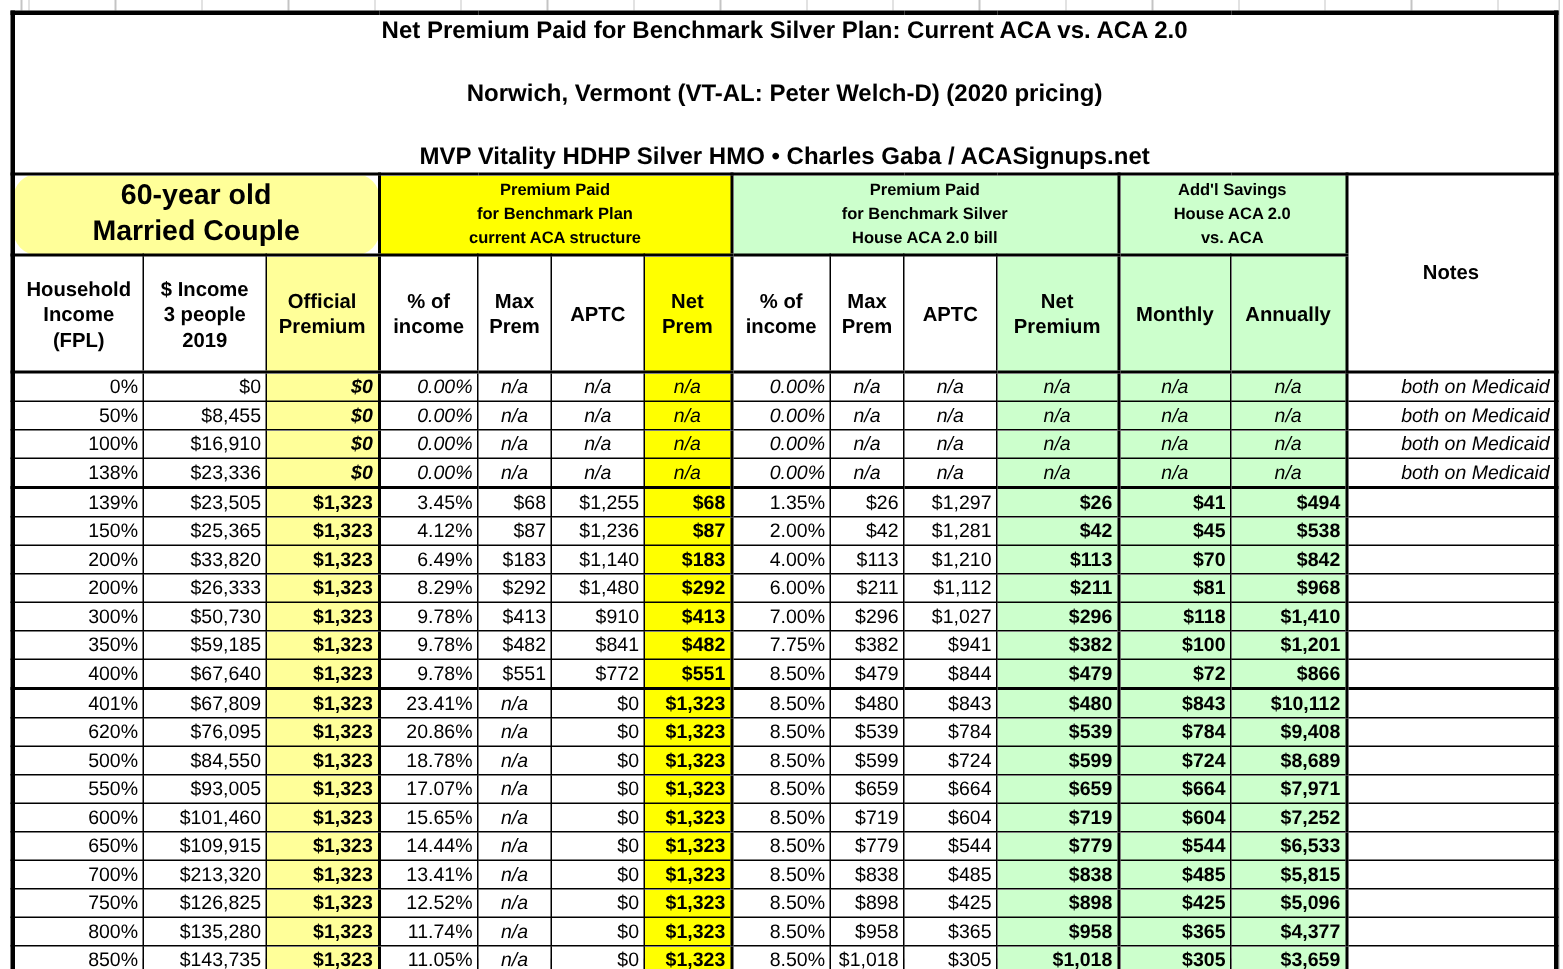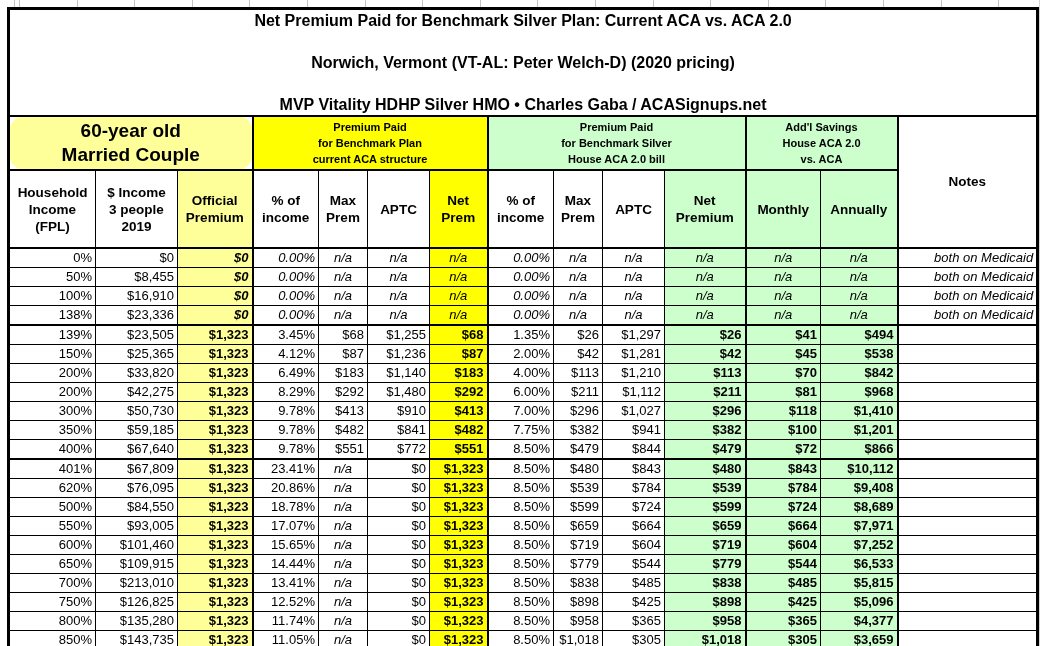--- a/index.html
+++ b/index.html
@@ -234,21 +234,21 @@
         <td class="c-pct2 bL2">4.00%</td>
         <td class="c-max2">$113</td>
         <td class="c-aptc2">$1,210</td>
         <td class="c-netp">$113</td>
         <td class="c-mon bL2">$70</td>
         <td class="c-ann">$842</td>
         <td class="c-notes bL2"></td>
       </tr>
       <tr class="datarow">
         <td class="c-fpl">200%</td>
-        <td class="c-inc">$42,275</td>
+        <td class="c-inc">$26,333</td>
         <td class="c-off">$1,323</td>
         <td class="c-pct bL2">8.29%</td>
         <td class="c-max">$292</td>
         <td class="c-aptc">$1,480</td>
         <td class="c-net">$292</td>
         <td class="c-pct2 bL2">6.00%</td>
         <td class="c-max2">$211</td>
         <td class="c-aptc2">$1,112</td>
         <td class="c-netp">$211</td>
         <td class="c-mon bL2">$81</td>
@@ -394,21 +394,21 @@
         <td class="c-pct2 bL2">8.50%</td>
         <td class="c-max2">$779</td>
         <td class="c-aptc2">$544</td>
         <td class="c-netp">$779</td>
         <td class="c-mon bL2">$544</td>
         <td class="c-ann">$6,533</td>
         <td class="c-notes bL2"></td>
       </tr>
       <tr class="datarow">
         <td class="c-fpl">700%</td>
-        <td class="c-inc">$213,010</td>
+        <td class="c-inc">$213,320</td>
         <td class="c-off">$1,323</td>
         <td class="c-pct bL2">13.41%</td>
         <td class="c-max na">n/a</td>
         <td class="c-aptc">$0</td>
         <td class="c-net">$1,323</td>
         <td class="c-pct2 bL2">8.50%</td>
         <td class="c-max2">$838</td>
         <td class="c-aptc2">$485</td>
         <td class="c-netp">$838</td>
         <td class="c-mon bL2">$485</td>

